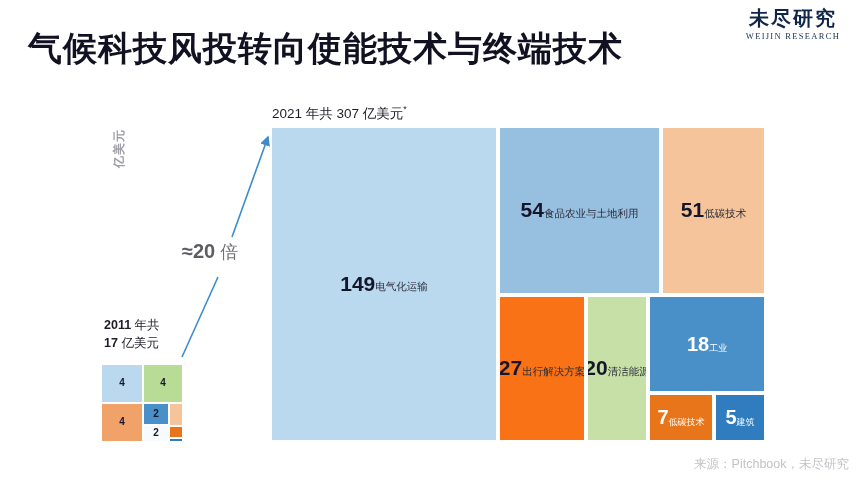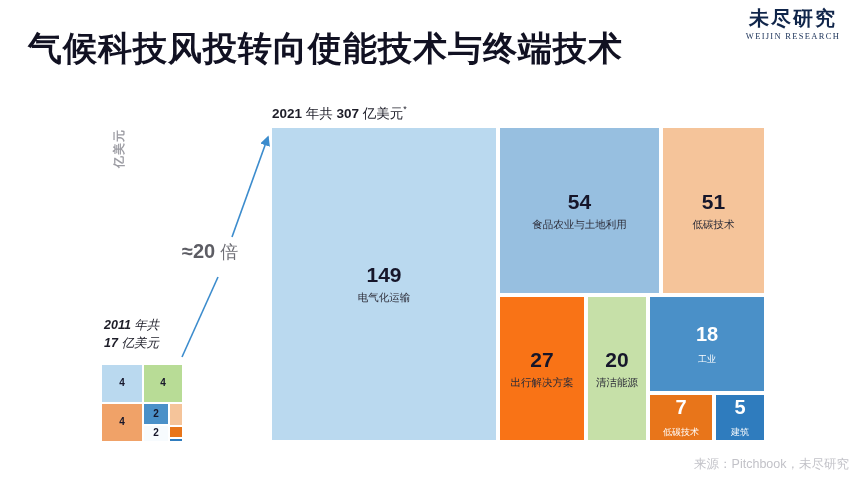--- a/index.html
+++ b/index.html
@@ -46,21 +46,21 @@
   }
 
   
   #caption-2021{
     position:absolute;
     left:272px; top:104px;
     font-size:13.5px;
     color:#1d1d28;
     white-space:nowrap;
   }
-  #caption-2021 b{font-weight:700;}
+  #caption-2021 b{font-weight:400;}
   #caption-2021 .star{font-size:9px;vertical-align:super;}
 
   
   #axis-watermark{
     position:absolute;
     left:84px; top:140px;
     width:70px;
     transform:rotate(-90deg);
     transform-origin:50% 50%;
     font-size:12px;
@@ -72,21 +72,20 @@
     white-space:nowrap;
   }
 
   
   #caption-2011{
     position:absolute;
     left:104px; top:316px;
     font-size:12.5px;
     line-height:1.45;
     color:#1d1d28;
-    font-style:italic;
   }
   #caption-2011 b{font-weight:700;}
 
   
   #growth-label{
     position:absolute;
     left:182px; top:240px;
     font-size:18px;
     color:#6f6f76;
     white-space:nowrap;
@@ -100,21 +99,21 @@
     width:140px; height:290px;
     overflow:visible;
   }
 
   
   .treemap{position:absolute;}
   .cell{
     position:absolute;
     box-sizing:border-box;
     display:flex;
-    flex-direction:column;
+    flex-direction:row;
     align-items:center;
     justify-content:center;
     overflow:hidden;
     border:2px solid #ffffff;
   }
   .cell .val{
     font-weight:700;
     line-height:1.05;
     color:#16162a;
   }

